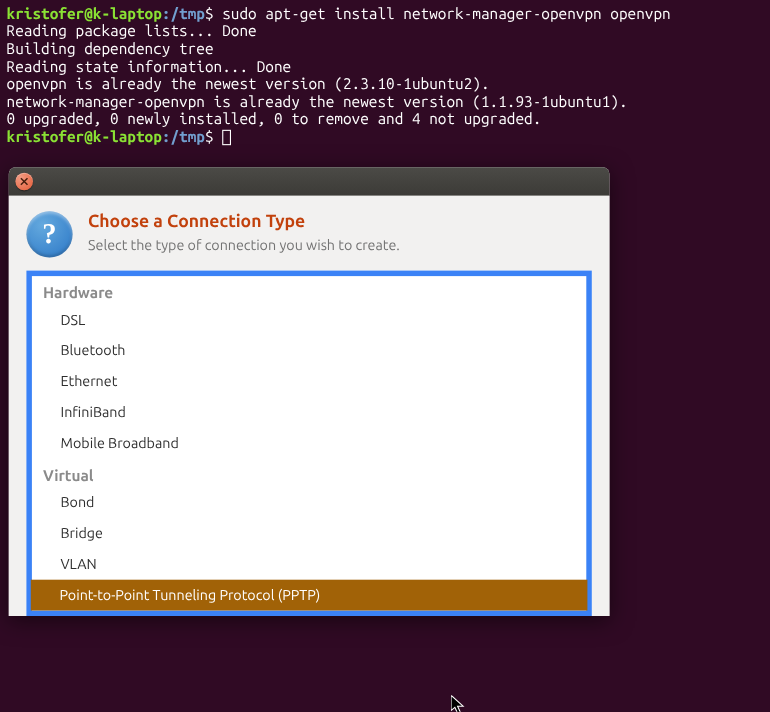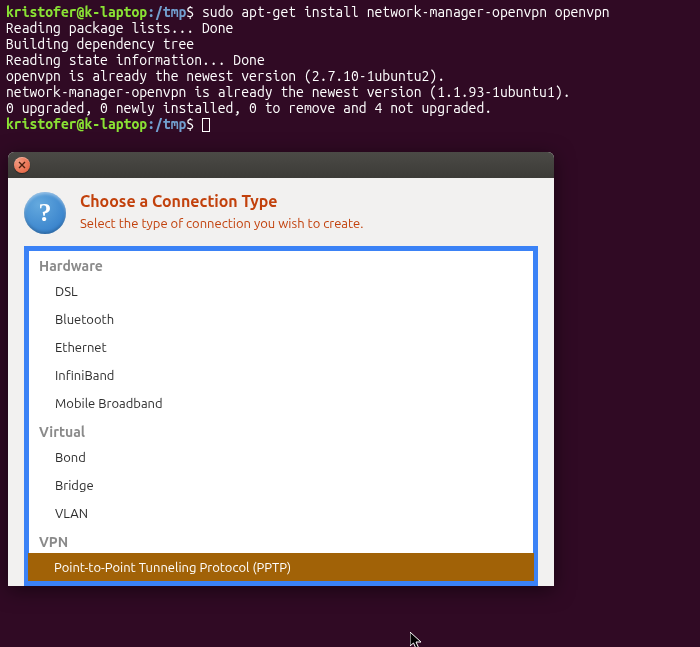--- a/index.html
+++ b/index.html
@@ -72,21 +72,21 @@
     flex-shrink:0;
     box-shadow: inset 0 2px 3px rgba(255,255,255,0.4), inset 0 -2px 3px rgba(0,0,0,0.2);
   }
   .qicon span{
     color:#fff;font-weight:bold;font-size:26px;font-family:serif;
   }
   .header-text h2{
     font-size:16px;font-weight:bold;color:#c2410c;margin-bottom:6px;
   }
   .header-text p{
-    font-size:13px;color:#c2410c;
+    font-size:13px;color:#737373;
   }
   .listbox{
     margin-top:12px;
     background:#ffffff;
     border:5px solid #3b82f6;
     width:100%;
   }
   .group-header{
     font-size:14px;
     font-weight:bold;
@@ -114,21 +114,21 @@
     z-index:10;
   }
 </style>
 </head>
 <body>
 
 <div class="terminal"><span class="prompt-user">kristofer@k-laptop</span><span class="prompt-path">:</span><span class="prompt-path">/tmp</span><span class="prompt-dollar">$</span> <span>sudo apt-get install network-manager-openvpn openvpn</span>
 <span>Reading package lists... Done</span>
 <span>Building dependency tree</span>
 <span>Reading state information... Done</span>
-<span>openvpn is already the newest version (2.7.10-1ubuntu2).</span>
+<span>openvpn is already the newest version (2.3.10-1ubuntu2).</span>
 <span>network-manager-openvpn is already the newest version (1.1.93-1ubuntu1).</span>
 <span>0 upgraded, 0 newly installed, 0 to remove and 4 not upgraded.</span>
 <span class="prompt-user">kristofer@k-laptop</span><span class="prompt-path">:</span><span class="prompt-path">/tmp</span><span class="prompt-dollar">$</span> <span class="cursor-block"></span></div>
 
 <div class="dialog">
   <div class="titlebar">
     <div class="close-btn">
       <svg viewBox="0 0 8 8">
           <path d="M1 1 L7 7 M7 1 L1 7" stroke="#4a1f0e" stroke-width="1.4" fill="none"></path>
         </svg>
@@ -150,21 +150,20 @@
       <div class="list-item">Bluetooth</div>
       <div class="list-item">Ethernet</div>
       <div class="list-item">InfiniBand</div>
       <div class="list-item">Mobile Broadband</div>
 
       <div class="group-header">Virtual</div>
       <div class="list-item">Bond</div>
       <div class="list-item">Bridge</div>
       <div class="list-item">VLAN</div>
 
-      <div class="group-header">VPN</div>
       <div class="list-item selected">Point-to-Point Tunneling Protocol (PPTP)</div>
     </div>
   </div>
 </div>
 
 <svg class="cursor-arrow" viewBox="0 0 16 20">
   <path d="M0 0 L0 14 L3.5 11 L6 16.5 L8.5 15.5 L6 10 L11 10 Z" fill="#000" stroke="#fff" stroke-width="1"></path>
 </svg>
 
 </body></html>

